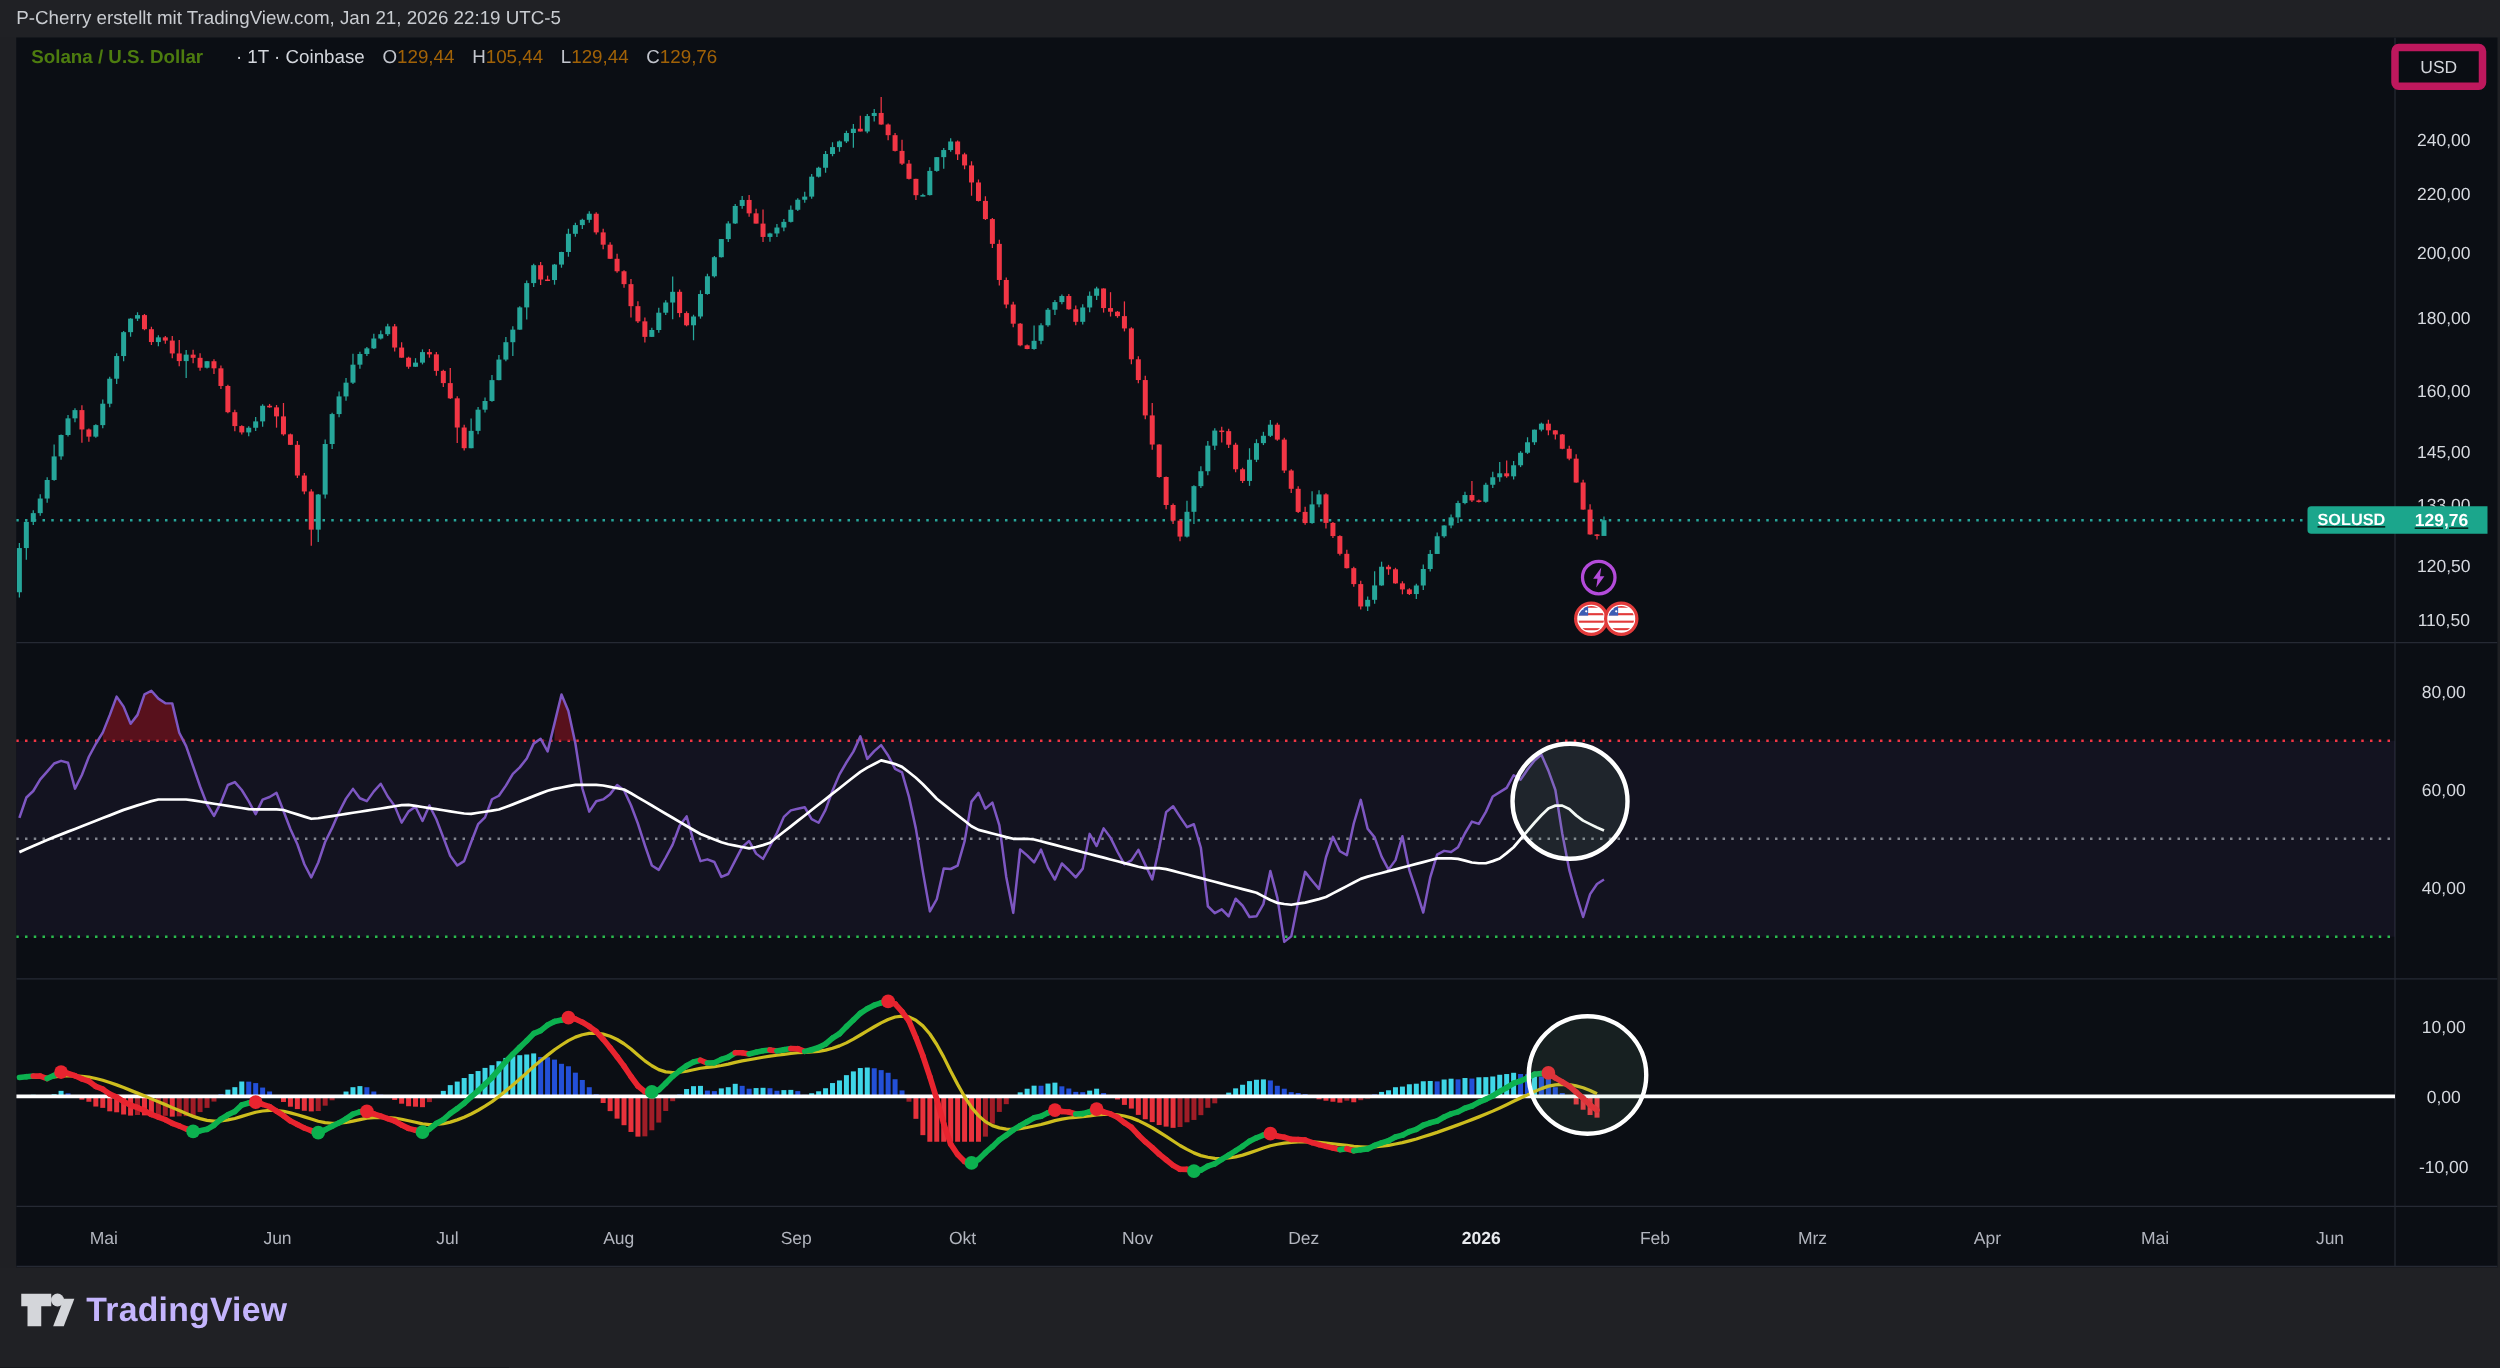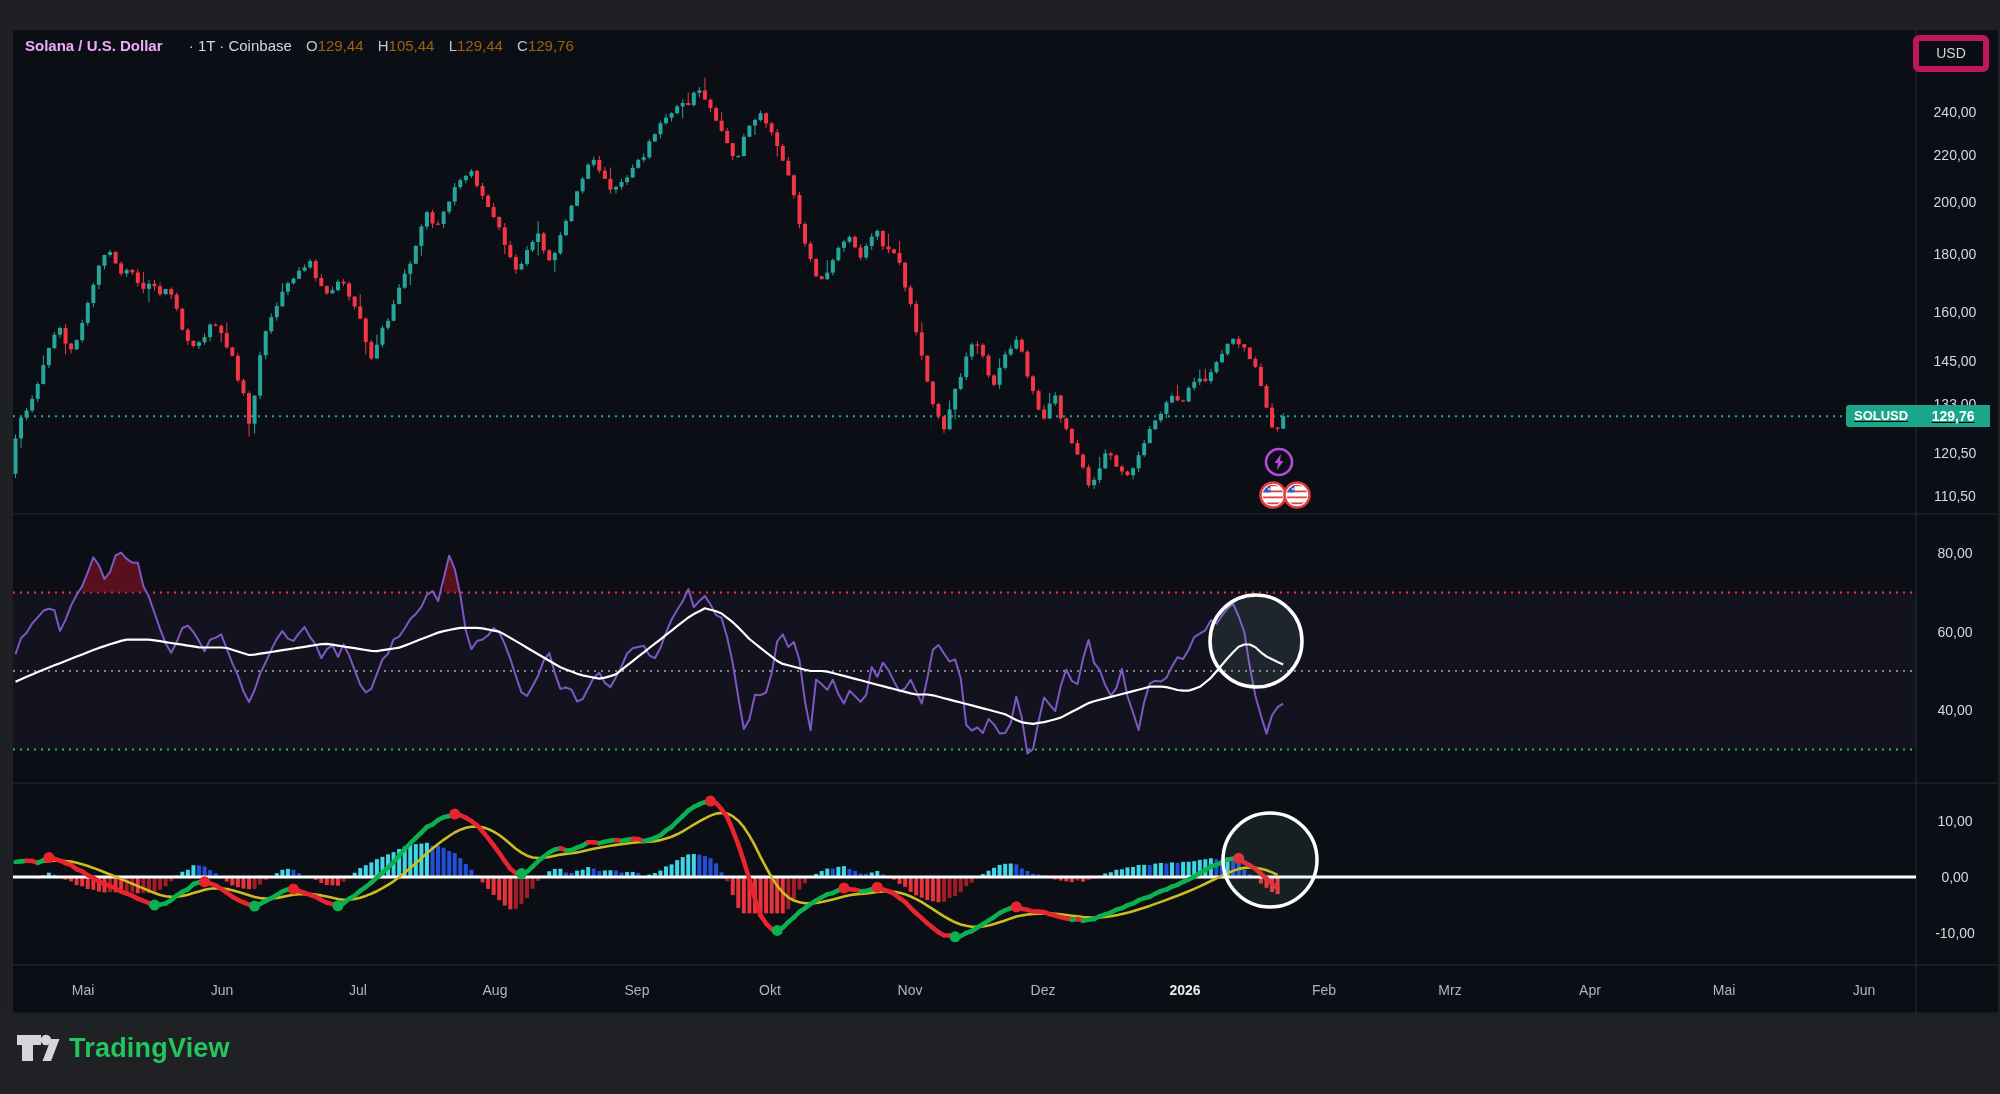--- a/index.html
+++ b/index.html
@@ -1,37 +1,40 @@
 <!DOCTYPE html>
 <html><head>
 <meta charset="utf-8">
 <style>
   html,body{margin:0;padding:0;background:#191a1e;}
   #app{position:relative;width:2000px;height:1094px;background:#1f2024;font-family:"Liberation Sans","DejaVu Sans",sans-serif;overflow:hidden;}
   #topbar{position:absolute;left:0;top:0;width:2000px;height:30px;background:#202125;color:#c9ccd1;font-size:15px;line-height:30px;padding-left:13px;box-sizing:border-box;}
   #frame{position:absolute;left:13px;top:30px;width:1985px;height:984px;background:#0b0e14;}
   #chart-svg{position:absolute;left:0;top:0;}
   #header{position:absolute;left:12px;top:7px;font-size:15px;color:#e8eaed;white-space:nowrap;z-index:5;}
-  #header .t{font-weight:bold;color:#f0abfc;}
+  #header .t{font-weight:bold;color:#4d7c0f;}
   #header .m{color:#d4d7dd;margin-left:22px;}
   #header .ol{color:#c2c5cd;margin-left:10px;}
   #header .ov{color:#a16207;}
   #usd-btn{position:absolute;top:5px;right:9px;width:64px;height:25px;border:6px solid #be185d;border-radius:6px;color:#d3d5db;font-size:14px;text-align:center;line-height:25px;background:rgba(10,12,18,.4);z-index:6;cursor:pointer;}
   #sol-label{position:absolute;left:1833px;top:376px;height:22px;display:flex;z-index:6;font-size:13px;text-decoration:underline;}
   #sol-label .sym{background:#1ba68c;color:#ffffff;padding:0 8px;line-height:22px;border-radius:3px 0 0 3px;font-weight:bold;}
   #sol-label .prc{background:#1ba68c;color:#ffffff;padding:0 10px;line-height:22px;width:54px;text-align:center;font-weight:bold;font-size:14px;}
   #footer{position:absolute;left:0;top:1014px;width:2000px;height:80px;background:#202125;}
   #tv-logo{position:absolute;left:15px;top:17px;display:flex;align-items:center;cursor:pointer;}
-  #tv-logo .txt{color:#22c55e;font-size:27px;font-weight:bold;margin-left:8px;letter-spacing:.2px;}
+  #tv-logo .txt{color:#c4b5fd;font-size:27px;font-weight:bold;margin-left:8px;letter-spacing:.2px;}
 </style>
 </head>
 <body>
 
 <div id="app">
 
+  <div id="topbar">
+    <span>P-Cherry erstellt mit TradingView.com, Jan 21, 2026 22:19 UTC-5</span>
+  </div>
 
   <div id="frame">
     <svg id="chart-svg" width="1985" height="984" viewBox="13 30 1985 984">
         <line x1="13" y1="514" x2="1998" y2="514" stroke="#262a34" stroke-width="1"></line>
         <line x1="13" y1="783" x2="1998" y2="783" stroke="#262a34" stroke-width="1"></line>
         <line x1="13" y1="965" x2="1998" y2="965" stroke="#262a34" stroke-width="1"></line>
         <line x1="13" y1="1013" x2="1998" y2="1013" stroke="#262a34" stroke-width="1"></line>
         <line x1="1916" y1="30" x2="1916" y2="1014" stroke="#262a34" stroke-width="1"></line>
         <rect x="13" y="592.6" width="1903" height="156.79999999999995" fill="rgba(126,87,194,0.07)"></rect>
         <line x1="13" y1="416.15223420956204" x2="1916" y2="416.15223420956204" stroke="#26a69a" stroke-width="2" stroke-dasharray="2 5"></line>

